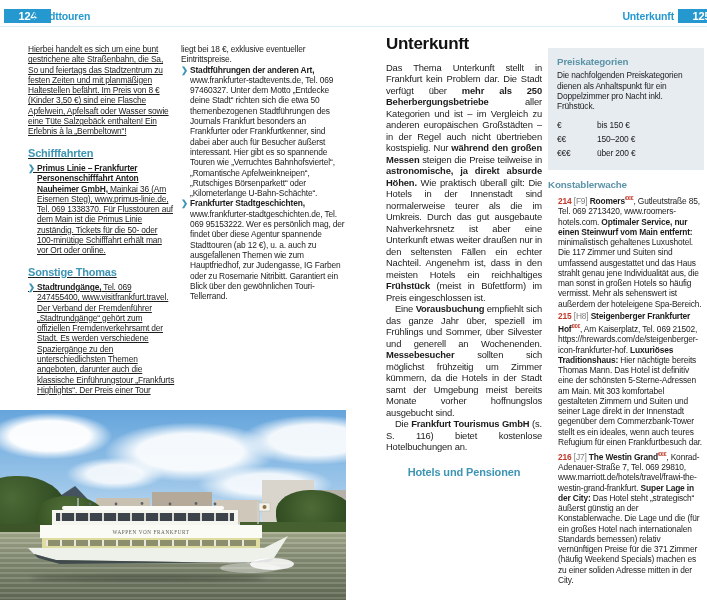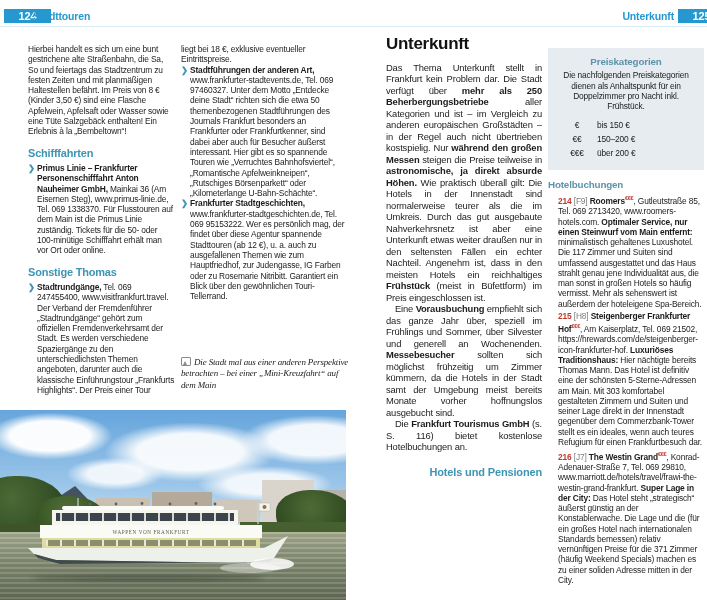--- a/index.html
+++ b/index.html
@@ -7,21 +7,21 @@
           font-family:"Liberation Sans",sans-serif;color:#1c1c1c;letter-spacing:-0.15px;}
   
   .pgbox{position:absolute;top:9px;width:47px;height:14px;background:#2599cf;color:#fff;
          font-weight:bold;font-size:11px;text-align:center;line-height:14.5px;}
   .pgbox.lft{left:4px;} .pgbox.rgt{left:678px;}
   .htitle{position:absolute;top:10px;font-size:10.5px;font-weight:bold;color:#2599cf;}
   .htitle.lft{left:33px;} .htitle.rgt{right:33px;}
   .headrule{position:absolute;top:26px;left:0;width:707px;height:1px;background:#d9ecf5;}
   
   .pl-col{position:absolute;font-size:8.4px;line-height:10.3px;overflow:hidden;}
-  .col1{left:28px;top:44px;width:147px;height:362px;}
+  .col1{left:28px;top:44px;width:147px;height:362px;text-decoration:underline;}
   .col2{left:181px;top:44px;width:165px;height:312px;}
   .heading-l{font-size:11px;font-weight:bold;color:#3d95b4;margin:11px 0 5px;letter-spacing:-0.2px;}
   .entry{padding-left:9px;text-indent:-9px;}
   .b{font-weight:bold;}
   .bl{color:#3d95b4;font-weight:bold;}
   .r{color:#c0392b;font-weight:bold;}
   .g{color:#7d7d7d;}
   .sup{vertical-align:super;font-size:5.6px;color:#c0392b;font-weight:bold;letter-spacing:-0.3px;}
   
   .caption{position:absolute;left:181px;top:356px;width:168px;font-family:"Liberation Serif",serif;
@@ -49,25 +49,25 @@
   .water:after{content:"";position:absolute;inset:0;
          background:repeating-linear-gradient(180deg, rgba(255,255,255,.10) 0 2px, rgba(0,0,0,.07) 2px 5px);}
   .boat-shadow{position:absolute;left:30px;top:165px;width:235px;height:6px;background:rgba(20,30,20,.35);
          border-radius:50%;filter:blur(2px);}
   .boat{position:absolute;left:20px;top:80px;}
   
   .rmain{position:absolute;left:386px;top:38px;width:156px;height:556px;font-size:9.4px;
          line-height:11.5px;text-align:justify;overflow:hidden;}
   .rtitle{font-size:17px;font-weight:bold;color:#121212;letter-spacing:-0.3px;margin:0 0 12px;text-align:left;}
   .ind{text-indent:9px;}
-  .heading-r{font-size:11px;font-weight:bold;color:#3d95b4;margin:14px 0 7px;text-align:right;}
+  .heading-r{font-size:11px;font-weight:bold;color:#3d95b4;margin:14px 0 7px;text-align:center;}
   
   .sidebar{position:absolute;left:548px;top:48px;width:156px;height:546px;font-size:8.4px;
            line-height:10.25px;overflow:hidden;}
-  .pricebox{background:#e7ecf1;padding:9px 9px 12px;box-sizing:border-box;width:156px;text-align:center;}
+  .pricebox{background:#e7ecf1;padding:9px 9px 12px;box-sizing:border-box;width:156px;}
   .pb-title{font-size:9.8px;font-weight:bold;color:#5b93a8;margin-bottom:3px;}
   .price-rows{margin-top:9px;}
   .price-row{display:flex;margin-top:3.6px;}
   .price-row .sym{width:40px;flex:none;}
   .sb-heading{font-size:9.8px;font-weight:bold;color:#5b93a8;margin:10px 0 3px;}
   .hotel{padding-left:10px;text-indent:-10px;margin-bottom:2px;}
   .bedicon{display:inline-block;width:9px;margin-right:1px;}
 </style>
 </head>
 <body>
@@ -87,21 +87,20 @@
     <div class="heading-l">Sonstige Thomas</div>
     <div class="entry"><span class="bl">❯ </span><span class="b">Stadtrundgänge,</span><span> Tel. 069 247455400, www.visitfrankfurt.travel. Der Verband der Fremdenführer „Stadtrundgänge“ gehört zum offiziellen Fremdenverkehrsamt der Stadt. Es werden verschiedene Spaziergänge zu den unterschiedlichsten Themen angeboten, darunter auch die klassische Einführungstour „Frankfurts Highlights“. Der Preis einer Tour</span></div>
   </div>
 
   <div class="pl-col col2">
     <div><span>liegt bei 18 €, exklusive eventueller Eintrittspreise.</span></div>
     <div class="entry"><span class="bl">❯ </span><span class="b">Stadtführungen der anderen Art,</span><span> www.frankfurter-stadtevents.de, Tel. 069 97460327. Unter dem Motto „Entdecke deine Stadt“ richten sich die etwa 50 themenbezogenen Stadtführungen des Journals Frankfurt besonders an Frankfurter oder Frankfurtkenner, sind dabei aber auch für Besucher äußerst interessant. Hier gibt es so spannende Touren wie „Verruchtes Bahnhofsviertel“, „Romantische Apfelweinkneipen“, „Rutschiges Börsenparkett“ oder „Kilometerlange U-Bahn-Schächte“.</span></div>
     <div class="entry"><span class="bl">❯ </span><span class="b">Frankfurter Stadtgeschichten,</span><span> www.frankfurter-stadtgeschichten.de, Tel. 069 95153222. Wer es persönlich mag, der findet über diese Agentur spannende Stadttouren (ab 12 €), u. a. auch zu ausgefallenen Themen wie zum Hauptfriedhof, zur Judengasse, IG Farben oder zu Rosemarie Nitribitt. Garantiert ein Blick über den gewöhnlichen Touri-Tellerrand.</span></div>
   </div>
 
-  <div class="caption"><span class="cap-icon"><i></i></span><span>Die Stadt mal aus einer anderen Perspektive betrachten – bei einer „Mini-Kreuzfahrt“ auf dem Main</span></div>
 
   <div class="photo">
     <div class="sky"></div>
     <div class="clouds"></div>
 
     <div class="bld" style="left:52px;top:76px;width:42px;height:34px;background:#44535f;clip-path:polygon(0 100%,0 45%,55% 0,100% 58%,100% 100%);"></div>
     <div class="bld winh" style="left:96px;top:88px;width:54px;height:26px;background:#c8c1b1;"></div>
     <div class="bld winh" style="left:152px;top:82px;width:60px;height:32px;background:#b5aa99;"></div>
     <div class="bld winh" style="left:214px;top:90px;width:46px;height:24px;background:#cfc8ba;"></div>
     <div class="bld winh" style="left:262px;top:70px;width:52px;height:46px;background:#d9d5cd;"></div>
@@ -181,21 +180,21 @@
           <span class="sym">€€</span>
           <span>150–200 €</span>
         </div>
         <div class="price-row">
           <span class="sym">€€€</span>
           <span>über 200 €</span>
         </div>
       </div>
     </div>
 
-    <div class="sb-heading">Hotelbuchungen</div>
+    <div class="sb-heading">Konstablerwache</div>
 
     <div class="hotel"><span class="bedicon"></span><span><span class="r">214 </span><span class="g">[F9] </span><span class="b">Roomers</span><span class="sup">€€€</span><span>, Gutleutstraße 85, Tel. 069 2713420, www.roomers-hotels.com. </span><span class="b">Optimaler Service, nur einen Steinwurf vom Main entfernt:</span><span> minimalistisch gehaltenes Luxushotel. Die 117 Zimmer und Suiten sind umfassend ausgestattet und das Haus strahlt genau jene Individualität aus, die man sonst in großen Hotels so häufig vermisst. Mehr als sehenswert ist außerdem der hoteleigene Spa-Bereich.</span></span></div>
 
     <div class="hotel"><span class="bedicon"></span><span><span class="r">215 </span><span class="g">[H8] </span><span class="b">Steigenberger Frankfurter Hof</span><span class="sup">€€€</span><span>, Am Kaiserplatz, Tel. 069 21502, https://hrewards.com/de/steigenberger-icon-frankfurter-hof. </span><span class="b">Luxuriöses Traditionshaus:</span><span> Hier nächtigte bereits Thomas Mann. Das Hotel ist definitiv eine der schönsten 5-Sterne-Adressen am Main. Mit 303 komfortabel gestalteten Zimmern und Suiten und seiner Lage direkt in der Innenstadt gegenüber dem Commerzbank-Tower stellt es ein ideales, wenn auch teures Refugium für einen Frankfurtbesuch dar.</span></span></div>
 
     <div class="hotel"><span class="bedicon"></span><span><span class="r">216 </span><span class="g">[J7] </span><span class="b">The Westin Grand</span><span class="sup">€€€</span><span>, Konrad-Adenauer-Straße 7, Tel. 069 29810, www.marriott.de/hotels/travel/frawi-the-westin-grand-frankfurt. </span><span class="b">Super Lage in der City:</span><span> Das Hotel steht „strategisch“ äußerst günstig an der Konstablerwache. Die Lage und die (für ein großes Hotel nach internationalen Standards bemessen) relativ vernünftigen Preise für die 371 Zimmer (häufig Weekend Specials) machen es zu einer soliden Adresse mitten in der City.</span></span></div>
   </div>
 
 </div>
 

